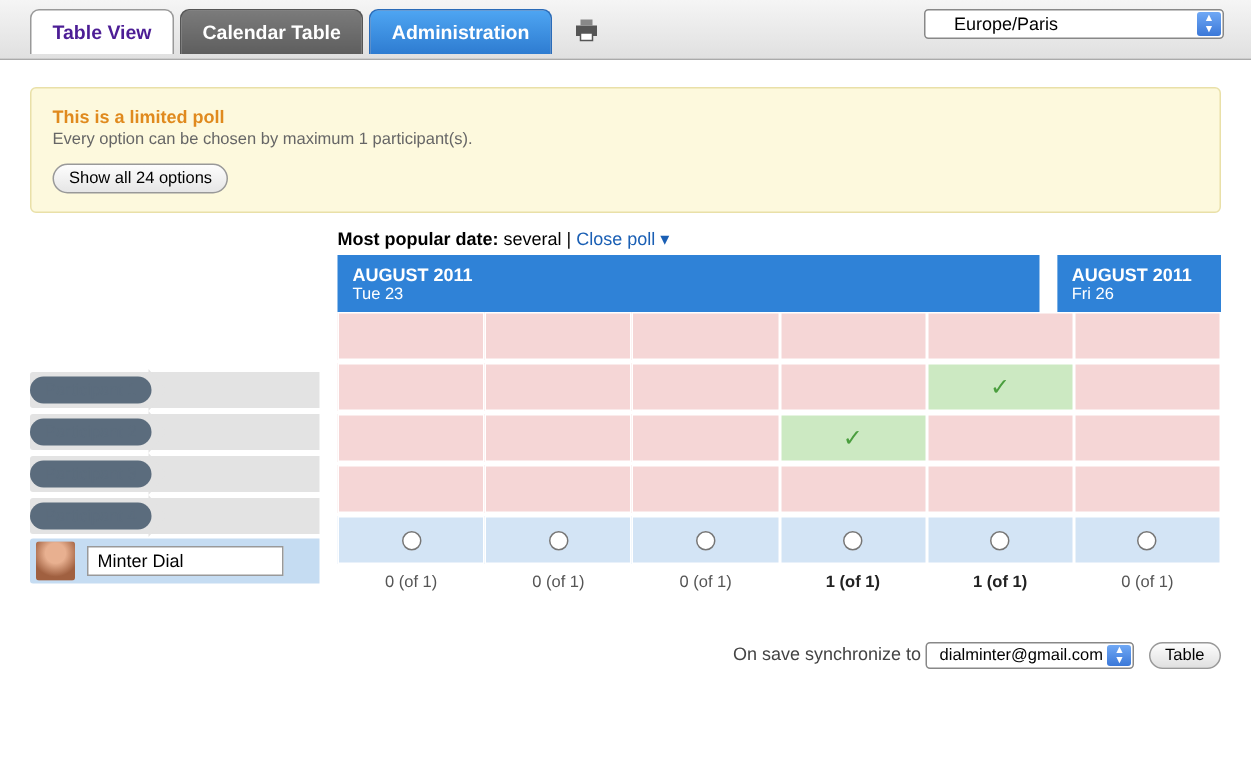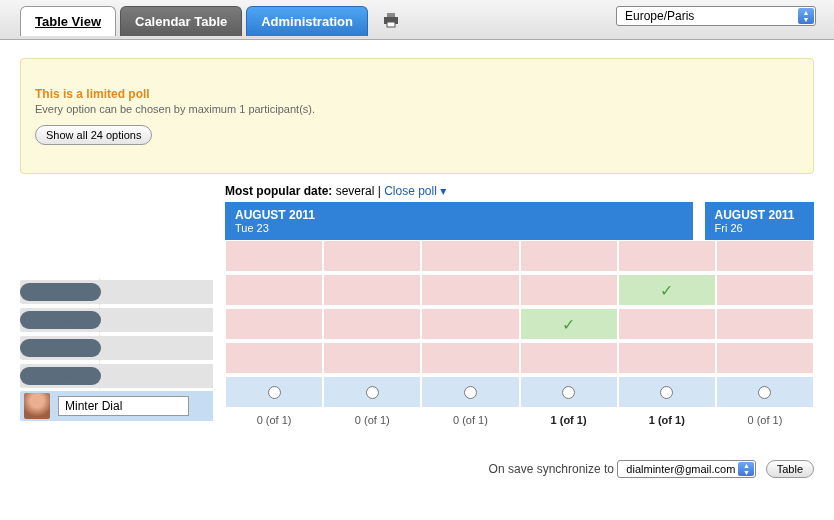--- a/index.html
+++ b/index.html
@@ -1,26 +1,26 @@
 <!DOCTYPE html>
 <html><head>
 <meta charset="utf-8">
 <style>
 * { box-sizing: border-box; margin: 0; padding: 0; }
 body { font-family: "Lucida Grande", Arial, sans-serif; font-size: 12px; background: #fff; width: 834px; }
 .toolbar { background: linear-gradient(#f5f5f5,#e0e0e0); border-bottom: 1px solid #aaa; padding: 6px 10px 0 20px; display: flex; align-items: flex-start; position: relative; height: 40px; }
 .tab { padding: 7px 14px; border: 1px solid #999; border-bottom: none; border-radius: 6px 6px 0 0; margin-right: 4px; font-weight: bold; cursor: pointer; display:inline-block; font-size: 13px; }
-.tab.active { background: #fff; color: #000000; text-decoration: underline; }
+.tab.active { background: #fff; color: #4c1d95; }
 .tab.dark { background: linear-gradient(#7b7b7b,#5e5e5e); color: #fff; border-color:#555; }
 .tab.blue { background: linear-gradient(#4ea5f2,#2e7cd1); color: #fff; border-color:#2a6bb8; }
 .print-icon { margin-left: 10px; margin-top: 6px; cursor: pointer; color:#444; }
 .tz-select { position: absolute; right: 18px; top: 6px; }
-.tz-select select { width: 200px; font-size: 12px; background:#fff; border:1px solid #888; border-radius:3px; padding:1px 4px; }
+.tz-select select { width: 200px; font-size: 12px; background:#fff; border:1px solid #888; border-radius:3px; padding:1px 15px; }
 .sel-arrows { position:absolute; right:2px; top:2px; bottom:2px; width:16px; background:linear-gradient(#6fa8f5,#3b78d8); border-radius:2px; pointer-events:none; display:flex; flex-direction:column; align-items:center; justify-content:center; color:#fff; font-size:7px; line-height:7px; }
-.notice { margin: 18px 20px 10px 20px; background: #fdf9dd; border: 1px solid #e9e0a8; border-radius: 4px; padding: 28px 14px; }
+.notice { margin: 18px 20px 10px 20px; background: #fdf9dd; border: 1px solid #e9e0a8; border-radius: 4px; padding: 12px 14px; }
 .notice-title { color: #e08a1e; font-weight: bold; margin-bottom: 2px; }
 .notice-sub { color: #666; font-size: 11px; }
 .notice button { margin-top: 10px; background: linear-gradient(#fdfdfd,#e6e6e6); border:1px solid #999; border-radius: 12px; padding: 3px 10px; font-size: 11px; cursor:pointer; }
 .main { padding: 0 20px 20px 20px; }
 .meta-row { margin-left: 205px; font-size: 12px; margin-bottom: 4px; }
 .meta-row a { color: #1a5fb4; text-decoration: none; }
 .grid { display: flex; }
 .leftcol { width: 205px; flex-shrink:0; }
 .rightcol { flex: 1; position: relative; }
 .header-month { display:flex; }

